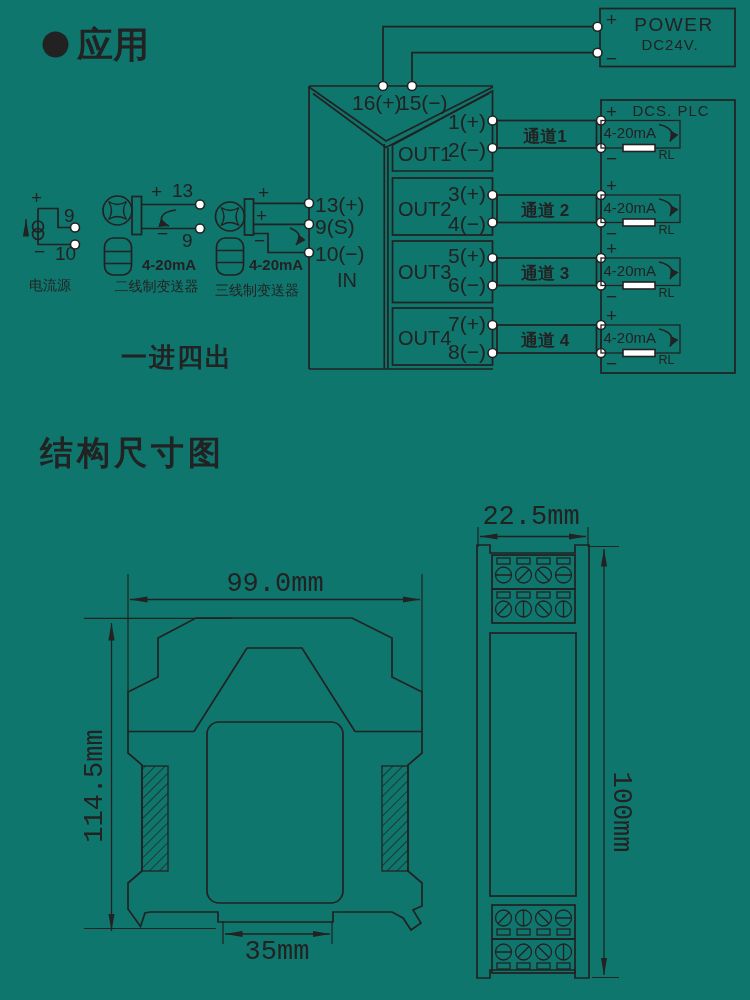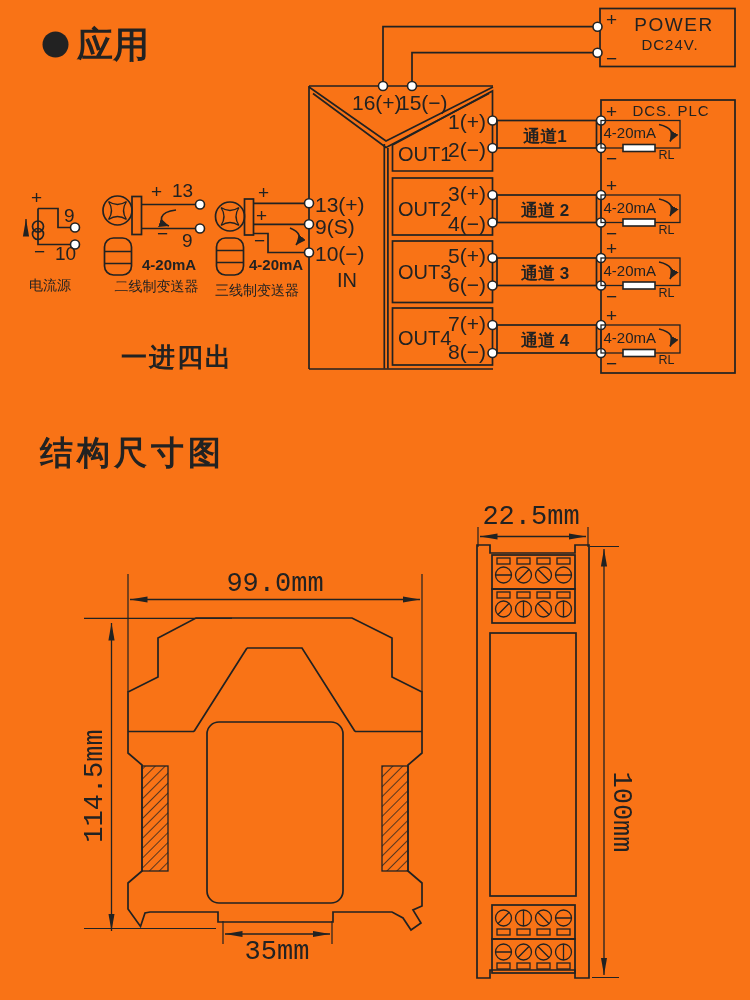--- a/index.html
+++ b/index.html
@@ -1,16 +1,16 @@
 <!DOCTYPE html>
 <html><head>
 <meta charset="utf-8">
 <style>
   html,body{margin:0;padding:0;background:#ffffff;}
-  .page{position:relative;width:750px;height:1000px;background:#f97316;overflow:hidden;}
+  .page{position:relative;width:750px;height:1000px;background:#0f766e;overflow:hidden;}
   svg{display:block;}
   .ink{stroke:#222222;fill:none;}
   .w17{stroke-width:1.7;}
   .w13{stroke-width:1.3;}
   .w12{stroke-width:1.2;}
   .node{fill:#ffffff;stroke:#222222;stroke-width:1.6;}
   .blob{fill:#222222;stroke:none;}
   text{fill:#222222;}
   .lbl{font-family:"Liberation Sans",sans-serif;}
   .cjk{font-family:"Liberation Sans",sans-serif;}

